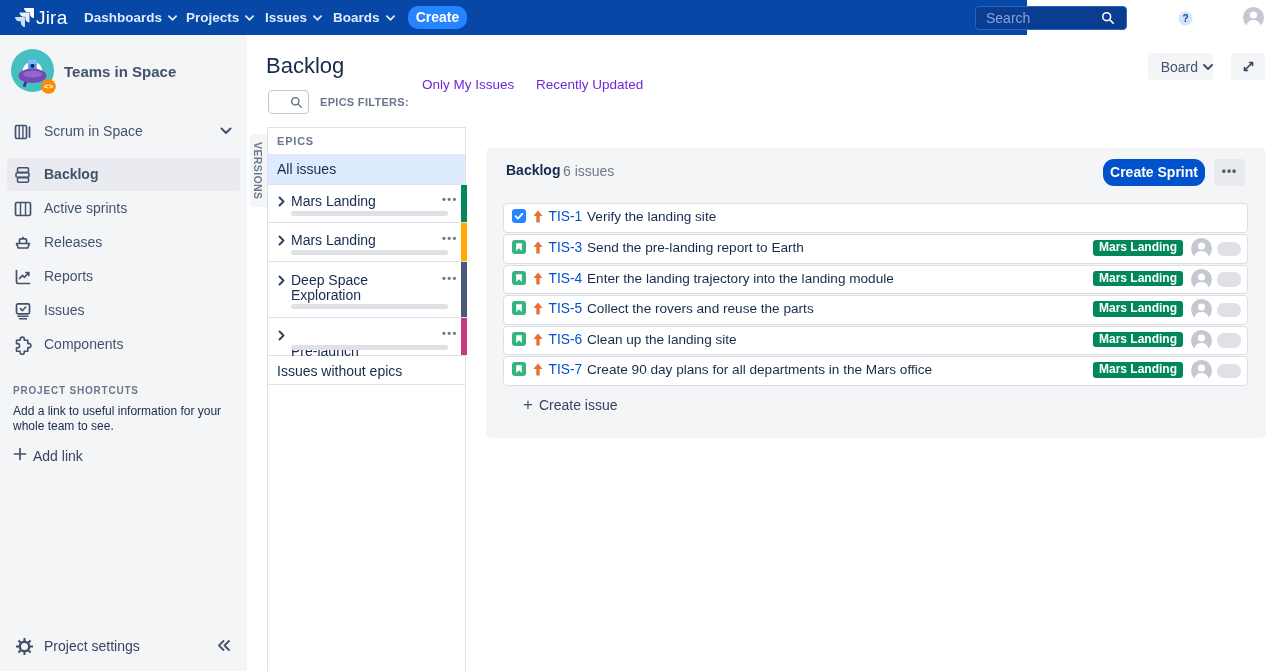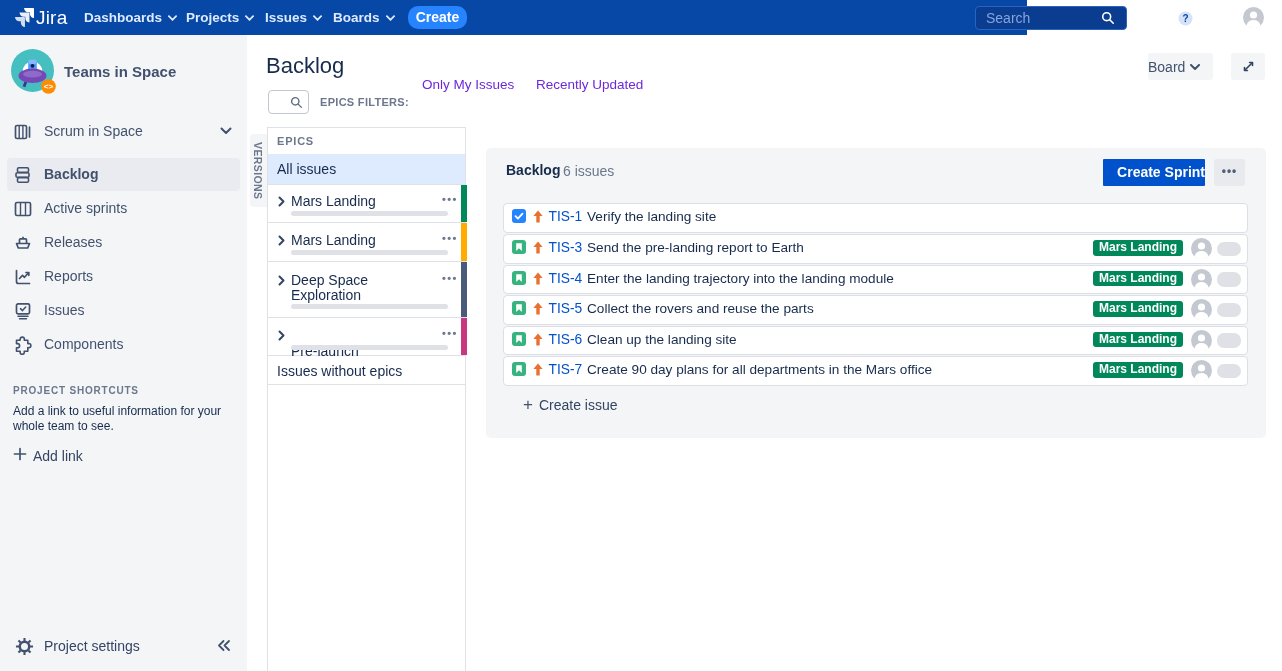--- a/index.html
+++ b/index.html
@@ -30,21 +30,21 @@
 #addlink .tx { position:absolute; left:20px; top:1px; font-size:14px; color:#344563; white-space:nowrap; }
 #psettings { position:absolute; left:15px; top:602px; }
 #psettings .tx { position:absolute; left:29px; top:1px; font-size:14px; color:#344563; white-space:nowrap; }
 #collapse { position:absolute; left:215px; top:603px; }
 
 
 #h1 { position:absolute; left:266px; top:53px; font-size:22px; font-weight:500; color:#172B4D; }
 #fsearch { position:absolute; left:268px; top:90px; width:41px; height:24px; border:1px solid #C1C7D0; border-radius:4px; background:#fff; }
 #qf { position:absolute; left:320px; top:96px; font-size:11px; font-weight:700; color:#6B778C; letter-spacing:.3px; }
 .qlink { position:absolute; top:77px; font-size:13.5px; color:#6d28d9; }
-#boardbtn { position:absolute; left:1148px; top:53px; width:65px; height:27px; background:#F4F5F7; border-radius:3px; color:#42526E; font-size:14px; font-weight:500; display:flex; align-items:center; justify-content:flex-start; gap:5px; }
+#boardbtn { position:absolute; left:1148px; top:53px; width:65px; height:27px; background:#F4F5F7; border-radius:3px; color:#42526E; font-size:14px; font-weight:500; display:flex; align-items:center; justify-content:flex-end; gap:5px; }
 #expandbtn { position:absolute; left:1231px; top:53px; width:34px; height:27px; background:#F4F5F7; border-radius:3px; display:flex; align-items:center; justify-content:center; }
 
 
 #vtab { position:absolute; left:250px; top:134px; width:17px; height:73px; background:#F4F5F7; border-radius:4px 0 0 4px; }
 #vtab span { position:absolute; left:2px; top:8px; writing-mode:vertical-rl; font-size:10.5px; font-weight:700; color:#6B778C; letter-spacing:.4px; }
 #epics { position:absolute; left:267px; top:127px; width:199px; height:544px; background:#fff; border:1px solid #DFE1E6; border-bottom:none; }
 #epics .hd { position:absolute; left:9px; top:7px; font-size:11px; font-weight:700; color:#6B778C; letter-spacing:.8px; }
 .eprow { position:absolute; left:0; width:197px; border-bottom:1px solid #DFE1E6; }
 #allissues { top:26px; height:31px; background:#DEEBFF; }
 #allissues span { position:absolute; left:9px; top:7px; font-size:14px; color:#172B4D; }
@@ -52,21 +52,21 @@
 .epic .nm { position:absolute; left:23px; font-size:14px; color:#172B4D; line-height:15px; width:130px; }
 .epic .dots { position:absolute; left:174px; color:#6B778C; font-size:11px; letter-spacing:1.4px; font-weight:700; }
 .epic .pbar { position:absolute; left:23px; width:157px; height:5px; background:#DFE1E6; border-radius:2.5px; }
 .epic .cbar { position:absolute; right:-2px; top:0; width:6px; height:100%; }
 #noepics span { position:absolute; left:9px; top:7px; font-size:14px; color:#172B4D; }
 
 
 #panel { position:absolute; left:486px; top:148px; width:780px; height:290px; background:#F4F5F7; border-radius:5px; }
 #panel .ptitle { position:absolute; left:20px; top:14px; font-size:14px; font-weight:700; color:#172B4D; }
 #panel .pcount { position:absolute; left:77px; top:15px; font-size:14px; color:#6B778C; }
-#csprint { position:absolute; left:617px; top:11px; width:102px; height:27px; background:#0052CC; border-radius:1px; color:#fff; font-size:14px; font-weight:700; text-align:right; line-height:27px; }
+#csprint { position:absolute; left:617px; top:11px; width:102px; height:27px; background:#0052CC; border-radius:11px; color:#fff; font-size:14px; font-weight:700; text-align:center; line-height:27px; }
 #pmore { position:absolute; left:728px; top:11px; width:31px; height:27px; background:#E8EAEE; border-radius:3px; text-align:center; color:#505F79; font-weight:700; font-size:12px; line-height:25px; letter-spacing:1px; }
 .irow { position:absolute; left:16.5px; width:745px; height:29.5px; background:#fff; border:1px solid #DCDFE5; border-radius:4px; }
 .irow .tic { position:absolute; left:8px; top:5px; }
 .irow .arr { position:absolute; left:29.5px; top:6px; }
 .irow .key { position:absolute; left:45px; top:5px; font-size:13.8px; color:#0052CC; }
 .irow .sum { position:absolute; left:83.5px; top:5px; font-size:13.6px; color:#172B4D; white-space:nowrap; }
 .irow .lbl { position:absolute; right:63.5px; top:5px; width:90px; height:15.5px; background:#00875A; border-radius:3px; color:#fff; font-size:12px; font-weight:700; text-align:center; line-height:15.5px; }
 .irow .av { position:absolute; right:34.5px; top:3px; }
 .irow .pill { position:absolute; right:5.5px; top:6.5px; width:24px; height:14.5px; background:#DFE1E6; border-radius:7px; }
 #createissue { position:absolute; left:37px; top:247px; font-size:14px; color:#344563; }

